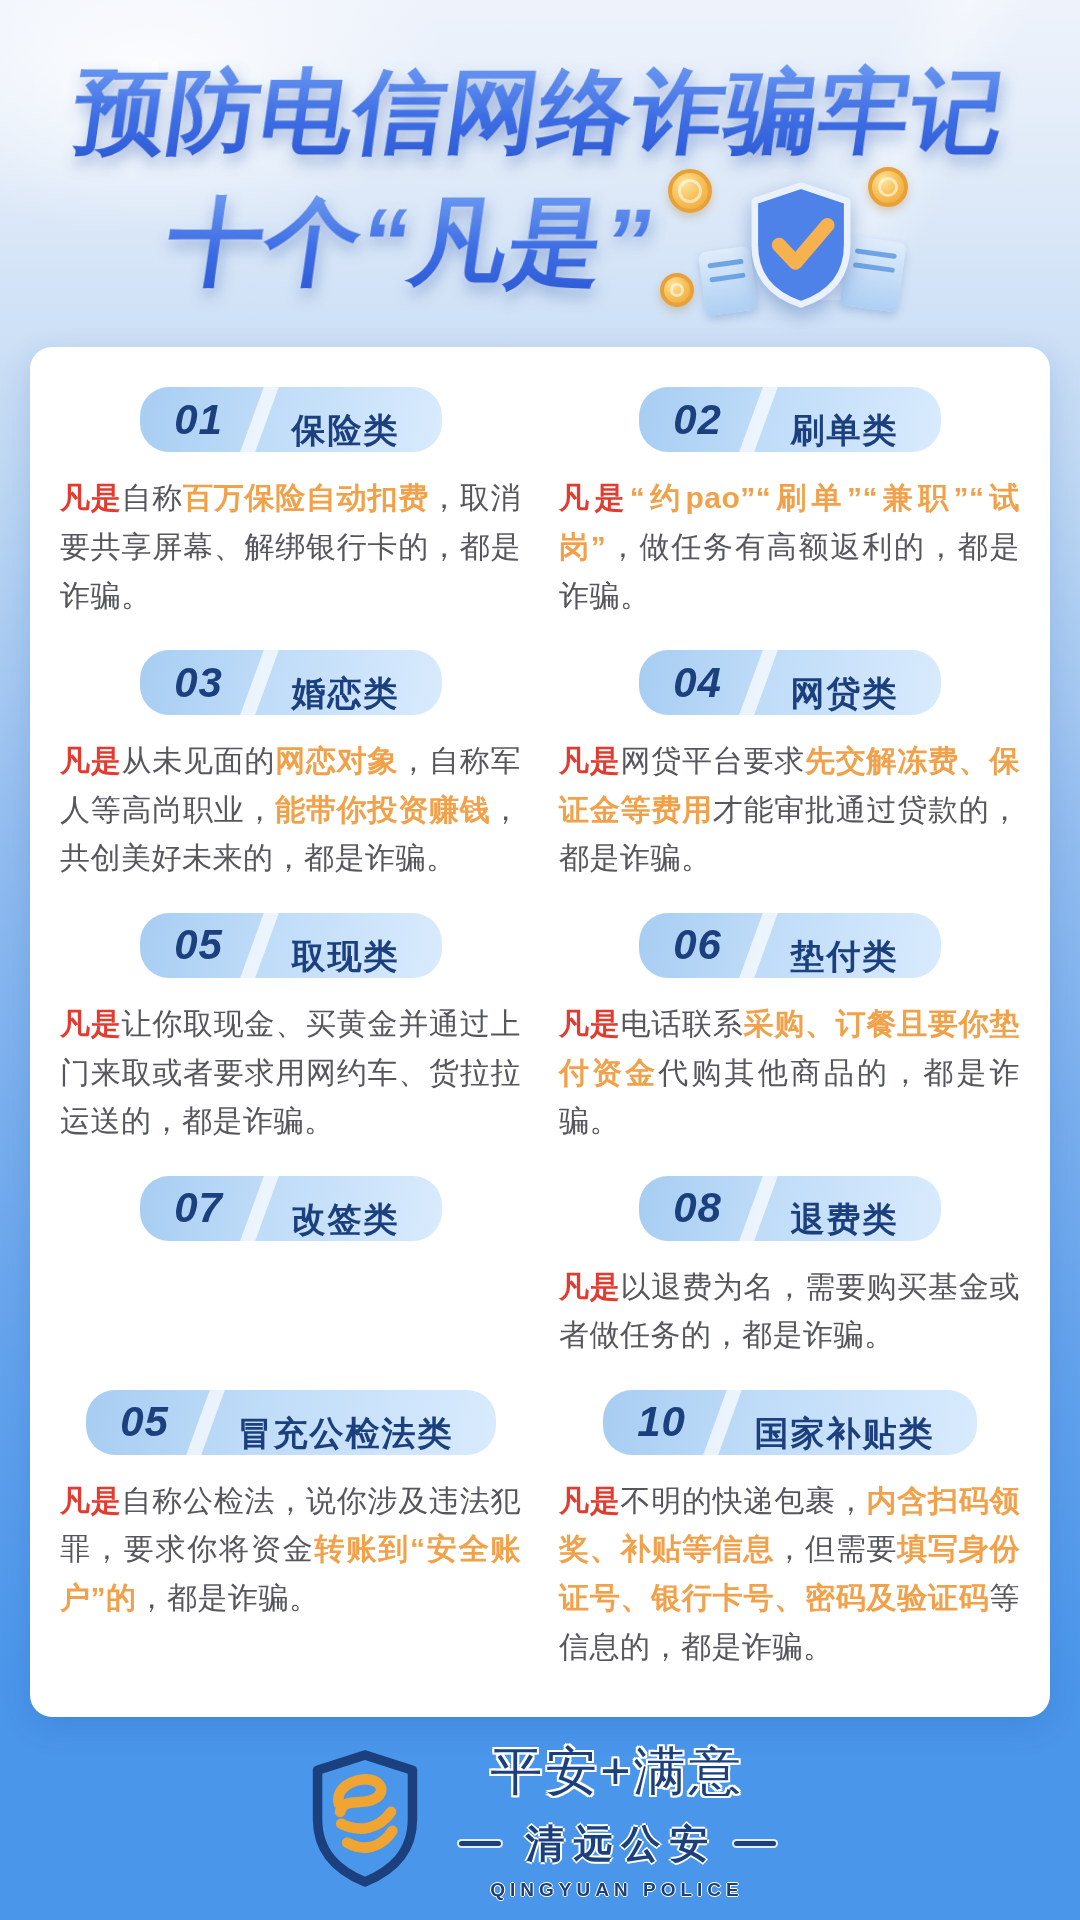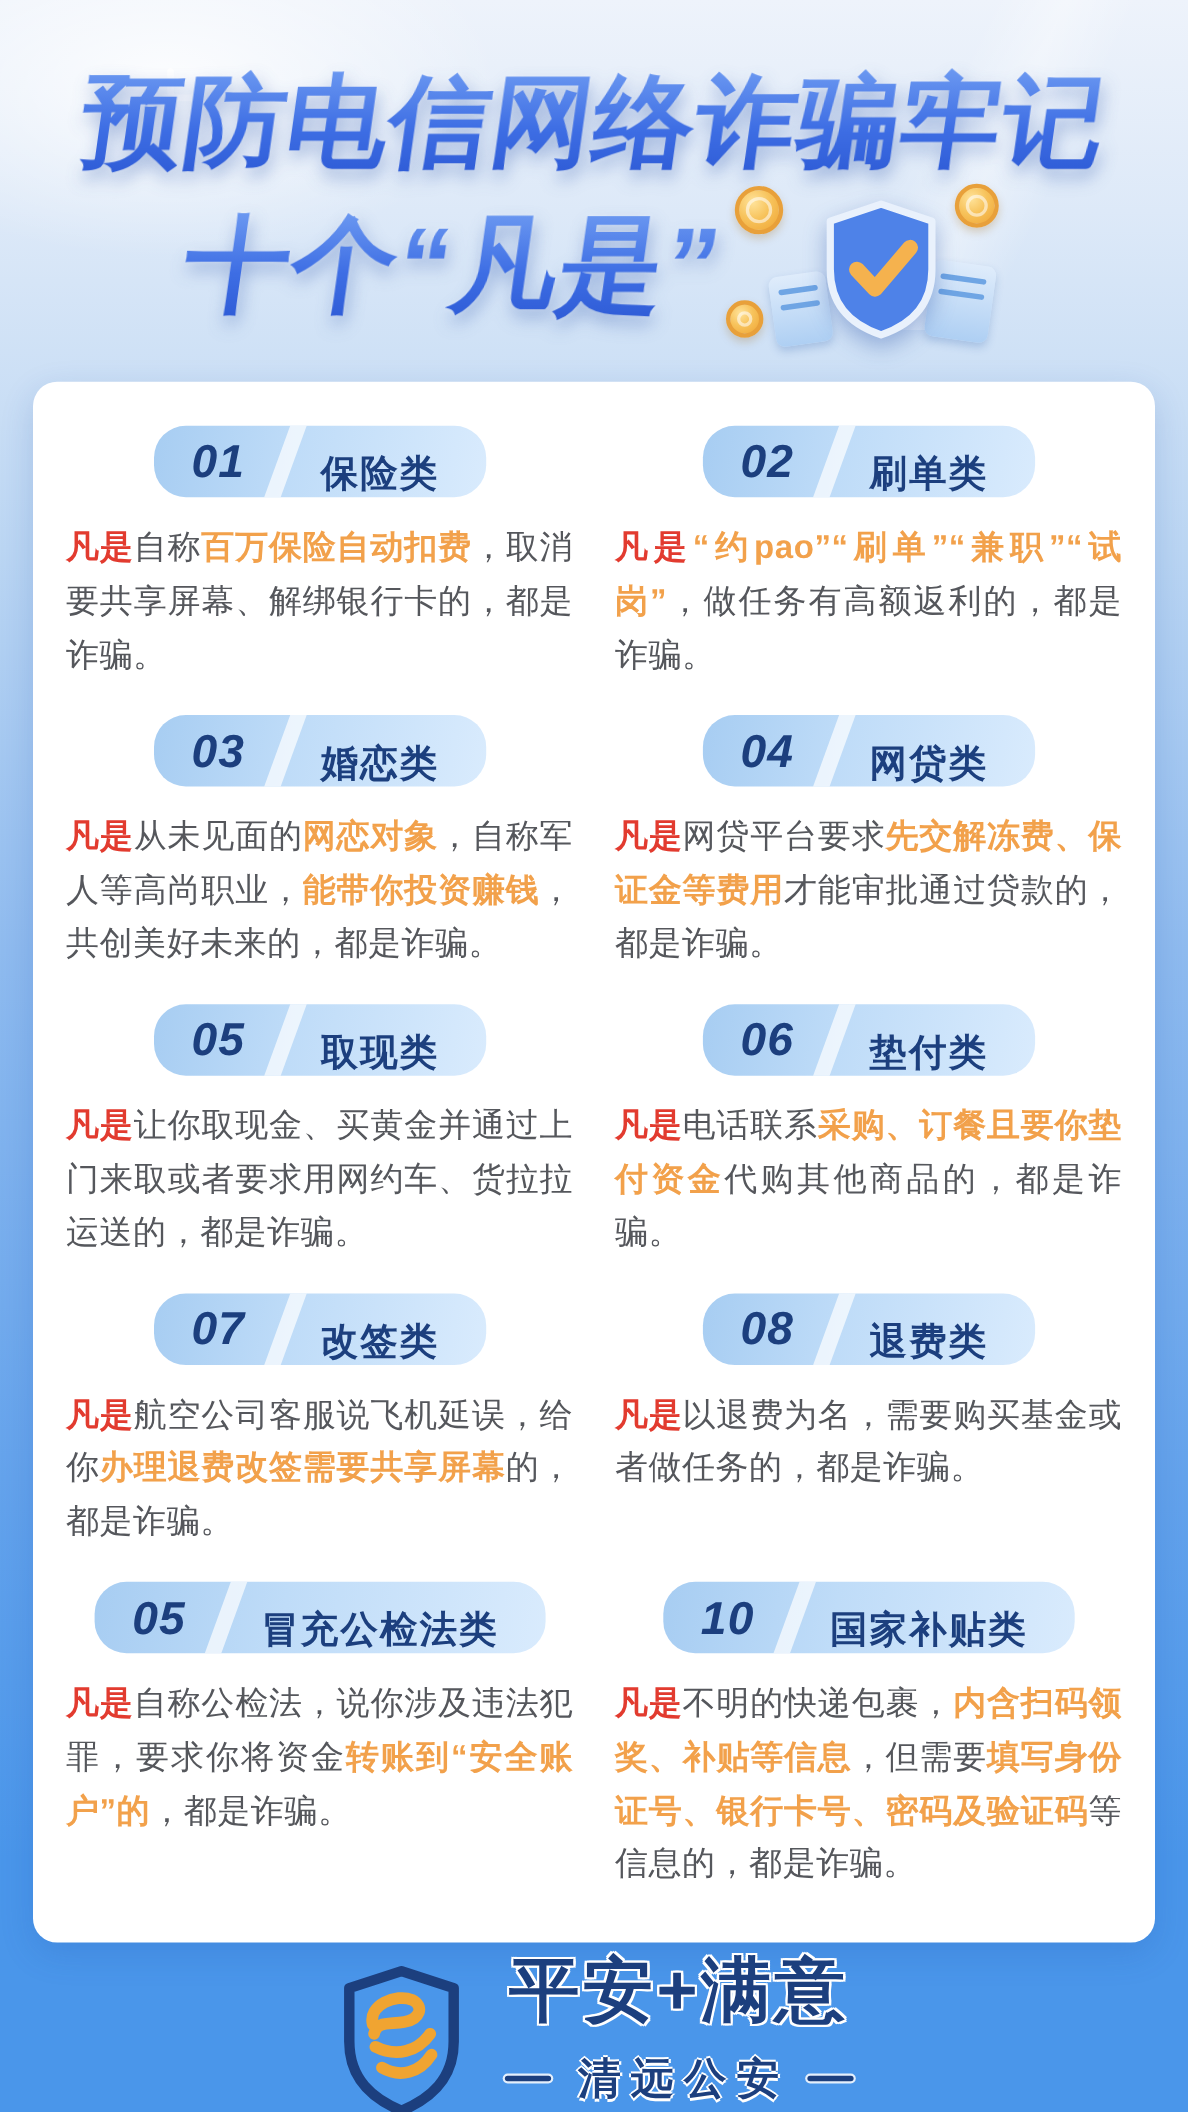--- a/index.html
+++ b/index.html
@@ -71,21 +71,21 @@
   .item-text{margin-top:22px;font-size:30px;line-height:1.62;letter-spacing:.5px;
     text-align:justify;color:var(--text);font-weight:500;}
   .seg-red{color:var(--red);font-weight:800;}
   .seg-orange{color:var(--orange);font-weight:800;}
   .seg-normal{color:var(--text);}
 
   
   .footer{flex:1;display:flex;align-items:center;justify-content:center;gap:34px;position:relative;z-index:2;}
   .f-shield{width:120px;height:140px;flex:none;}
   .f-text{display:flex;flex-direction:column;align-items:center;}
-  .f-slogan{font-size:64px;font-weight:700;color:var(--navy);letter-spacing:3px;
+  .f-slogan{font-size:52px;font-weight:400;color:var(--navy);letter-spacing:3px;
     text-shadow:2px 0 #fff,-2px 0 #fff,0 2px #fff,0 -2px #fff,2px 2px #fff,-2px -2px #fff,2px -2px #fff,-2px 2px #fff;}
   .f-orgrow{display:flex;align-items:center;gap:16px;margin-top:10px;}
   .f-dash{width:42px;height:5px;border-radius:3px;background:var(--navy);
     box-shadow:0 0 0 2px rgba(255,255,255,.85);}
   .f-org{font-size:39px;font-weight:800;color:var(--navy);letter-spacing:9px;text-indent:9px;
     text-shadow:2px 0 #fff,-2px 0 #fff,0 2px #fff,0 -2px #fff;}
   .f-en{margin-top:8px;font-size:19px;font-weight:800;color:var(--navy);letter-spacing:5px;
     text-shadow:1px 0 #fff,-1px 0 #fff,0 1px #fff,0 -1px #fff;}
 </style>
 </head>
@@ -172,21 +172,20 @@
           </div>
           <p class="item-text"><span class="seg-red">凡是</span><span class="seg-normal">电话联系</span><span class="seg-orange">采购、订餐且要你垫付资金</span><span class="seg-normal">代购其他商品的，都是诈骗。</span></p>
         </div>
         <div>
           <div class="badge-row">
             <div class="badge">
               <span class="badge-num">07</span>
               <span class="badge-name">改签类</span>
             </div>
           </div>
-          <p class="item-text"><span class="seg-red">凡是</span><span class="seg-normal">航空公司客服说飞机延误，给你</span><span class="seg-orange">办理退费改签需要共享屏幕</span><span class="seg-normal">的，都是诈骗。</span></p>
         </div>
         <div>
           <div class="badge-row">
             <div class="badge">
               <span class="badge-num">08</span>
               <span class="badge-name">退费类</span>
             </div>
           </div>
           <p class="item-text"><span class="seg-red">凡是</span><span class="seg-normal">以退费为名，需要购买基金或者做任务的，都是诈骗。</span></p>
         </div>

